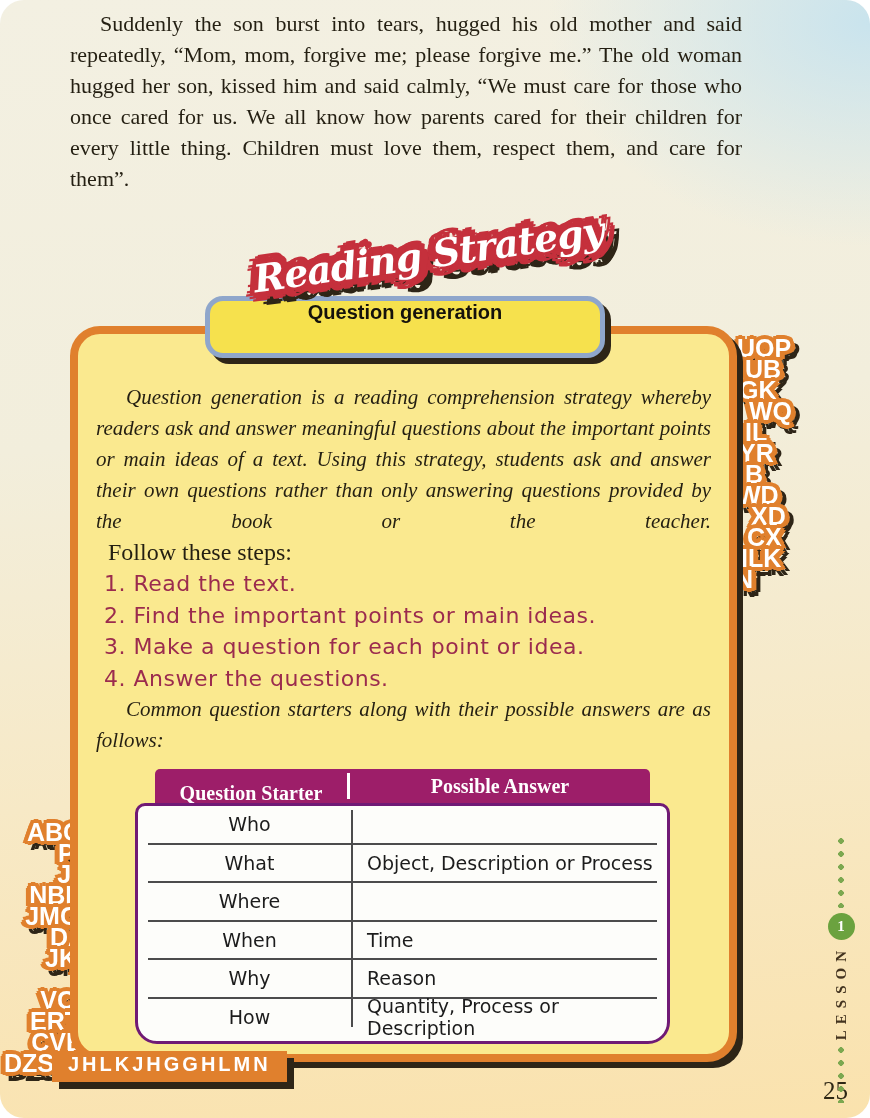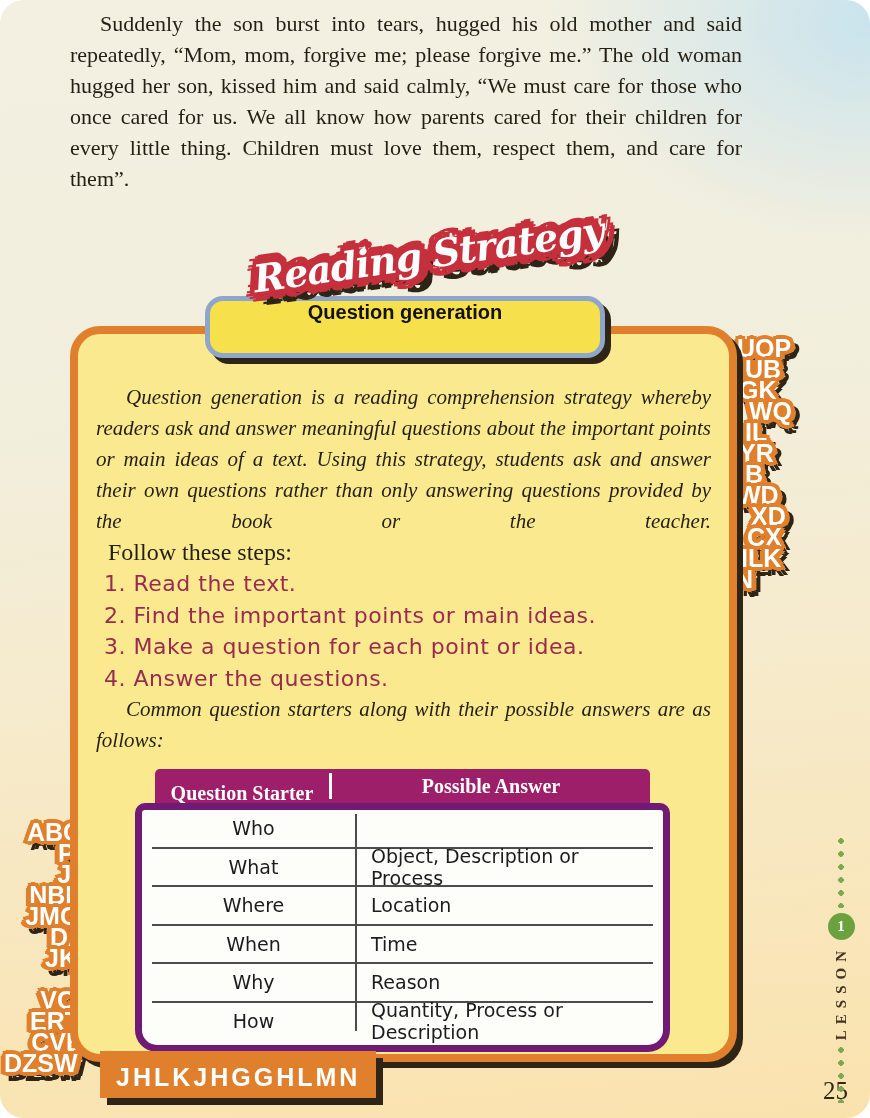--- a/index.html
+++ b/index.html
@@ -55,26 +55,26 @@
     font-family:"DejaVu Sans", sans-serif; font-size:22px; line-height:31.5px;
     color:#9B2B4E; letter-spacing:0.5px;
   }
   
   .table-wrap{ position:relative; width:535px; margin:13px 0 0 39px; }
   .thead{
     width:495px; height:34px; margin:0 auto; background:#9D1E69; border-radius:5px 5px 0 0;
     display:flex; align-items:center;
     font-family:"Liberation Serif", serif; font-weight:bold; font-size:20px; color:#ffffff;
   }
-  .th1{ width:174px; text-align:center;margin-top:14px; }
+  .th1{ width:192px; text-align:center;margin-top:14px; }
   .thdiv{ width:3px; align-self:stretch; margin:4px 0; background:#ffffff; }
   .th2{ flex:1; text-align:center; }
   .tbody{
     position:relative; box-sizing:border-box; background:#FDFDFA;
-    border:7px solid #701a75; border-radius:10px 10px 22px 22px;
+    border:3px solid #701a75; border-radius:10px 10px 22px 22px;
     padding:0 10px 6px 10px;
   }
   .vline{ position:absolute; left:213px; top:4px; bottom:14px; width:2px; background:#4c4c4c; }
   .trow{ display:flex; height:36.5px; align-items:center; border-bottom:2px solid #4c4c4c; }
   .trow:last-child{ border-bottom:none; }
   .td{ font-family:"DejaVu Sans", sans-serif; font-size:19px; color:#1c1c1c; }
   .c1{ width:203px; text-align:center; }
   .c2{ flex:1; padding-left:16px; }
   
   .lrow{
@@ -96,24 +96,24 @@
   .letters-left{ position:absolute; left:4px; top:822px; width:86px; z-index:1; }
   .letters-left .lrow{ text-align:right; }
   .letters-left .lrow:nth-child(1){margin-right:2px;}  .letters-left .lrow:nth-child(2){margin-right:0;}
   .letters-left .lrow:nth-child(3){margin-right:-2px;} .letters-left .lrow:nth-child(4){margin-right:8px;}
   .letters-left .lrow:nth-child(5){margin-right:12px;} .letters-left .lrow:nth-child(6){margin-right:4px;}
   .letters-left .lrow:nth-child(7){margin-right:6px;}  .letters-left .lrow:nth-child(8){margin-right:2px;}
   .letters-left .lrow:nth-child(9){margin-right:8px;}  .letters-left .lrow:nth-child(10){margin-right:10px;}
   .letters-left .lrow:nth-child(11){margin-right:6px;} .letters-left .lrow:nth-child(12){margin-right:14px;}
   .letters-bottom{
     position:absolute; left:52px; top:1051px; z-index:3;
-    background:#E0802D; padding:12px 16px 6px 16px;
+    background:#E0802D; padding:2px 16px 6px 16px;
     box-shadow:7px 7px 0 #2E2517;
-    font-family:"Liberation Sans", sans-serif; font-weight:bold; font-size:25px;
-    letter-spacing:3px; color:#ffffff; white-space:nowrap;margin-left:48px;
+    font-family:"Liberation Sans", sans-serif; font-weight:bold; font-size:20px;
+    letter-spacing:3px; color:#ffffff; white-space:nowrap;
   }
   
   .lesson-marker{
     position:absolute; left:827px; top:836px; z-index:1; width:28px;
     display:flex; flex-direction:column; align-items:center; gap:5px;
   }
   .dots{
     width:8px; background-repeat:repeat-y; background-size:8px 13px;
     background-image:radial-gradient(circle 3px at 4px 5px, #7CA850 2.6px, rgba(0,0,0,0) 3px);
   }
@@ -192,21 +192,20 @@
         <div class="vline"></div>
         <div class="trow">
           <div class="td c1">Who</div>
         </div>
         <div class="trow">
           <div class="td c1">What</div>
           <div class="td c2">Object, Description or Process</div>
         </div>
         <div class="trow">
           <div class="td c1">Where</div>
-          <div class="td c2">Location</div>
         </div>
         <div class="trow">
           <div class="td c1">When</div>
           <div class="td c2">Time</div>
         </div>
         <div class="trow">
           <div class="td c1">Why</div>
           <div class="td c2">Reason</div>
         </div>
         <div class="trow">

